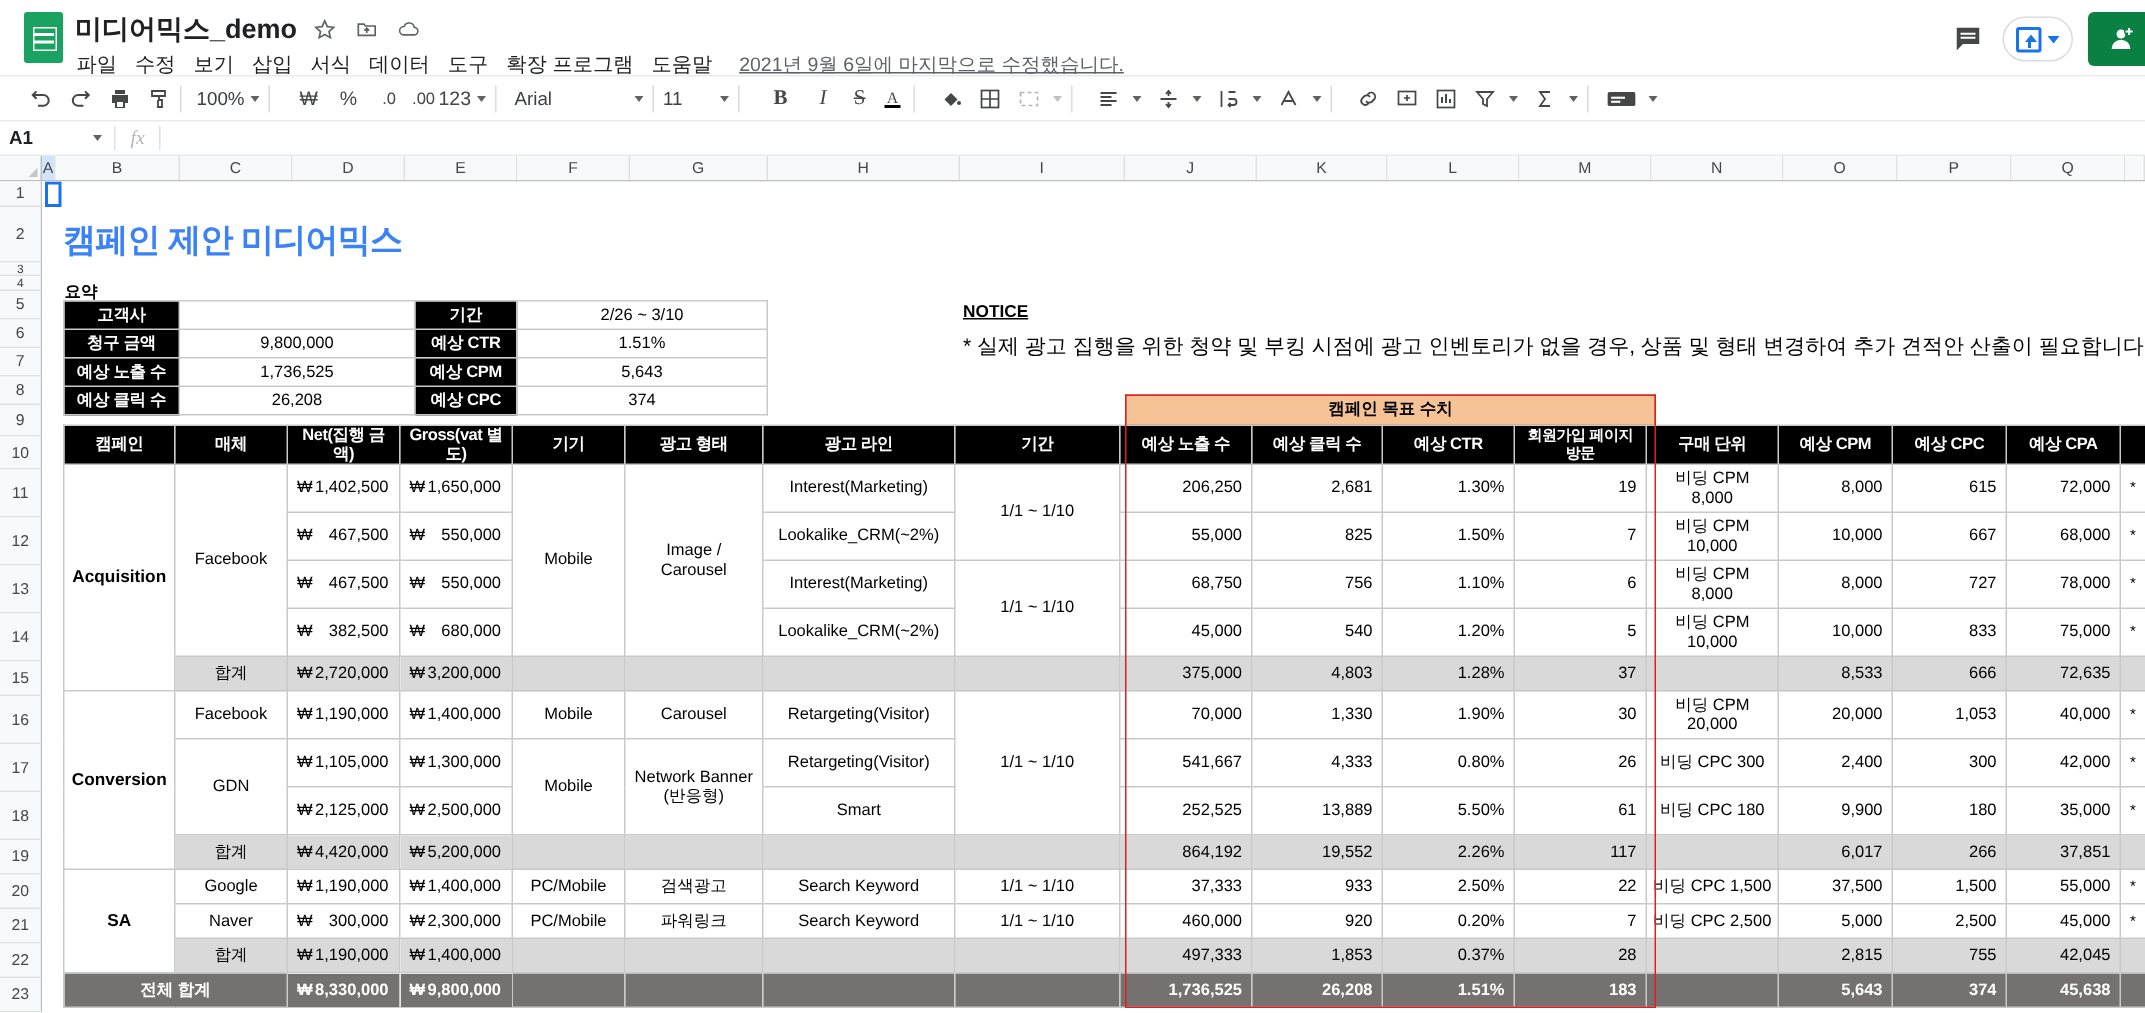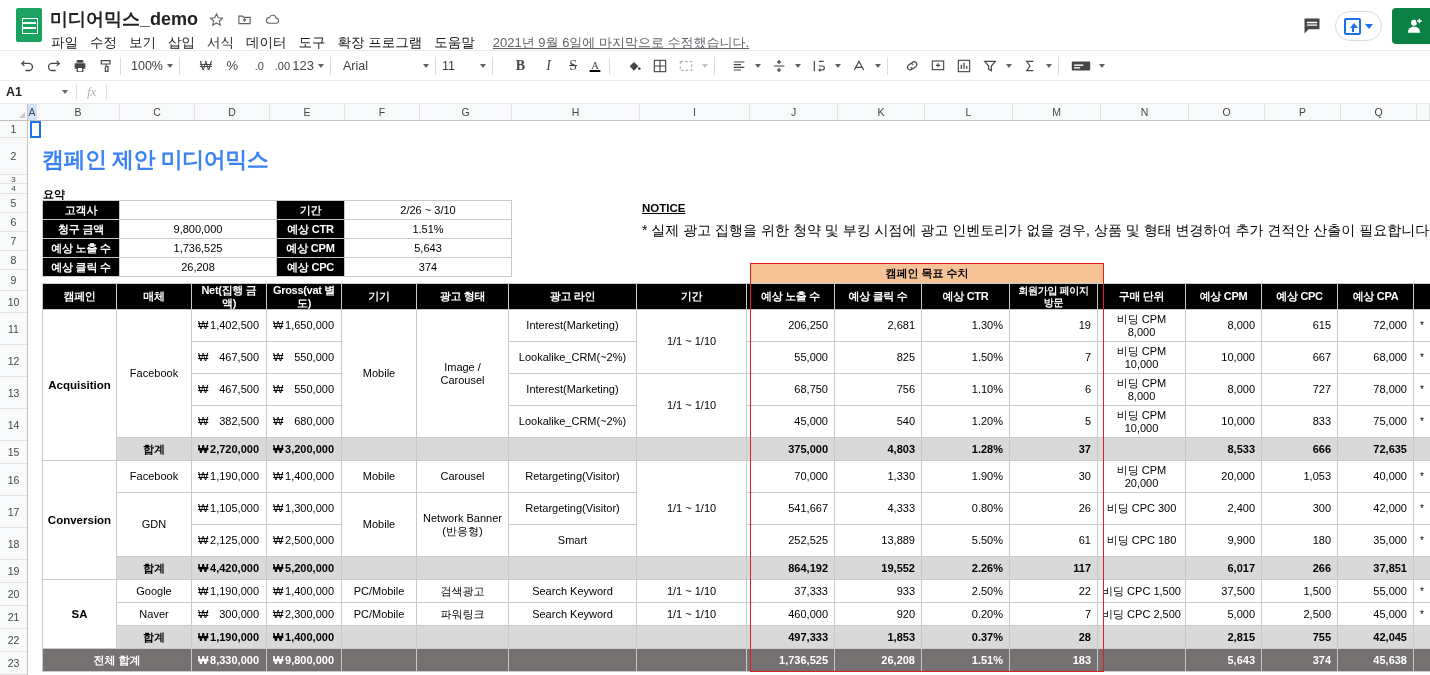--- a/index.html
+++ b/index.html
@@ -109,21 +109,21 @@
   .page-title { font-size: 22px; font-weight: bold; color: #3b82f6; letter-spacing: -0.5px; white-space: nowrap; }
   .sub-label { font-size: 11px; font-weight: bold; color: #000; }
   .notice-h { font-size: 11.5px; font-weight: bold; color: #000; text-decoration: underline; }
   .notice-b { font-size: 14px; color: #000; white-space: nowrap; }
 
   
   .main td { height: 23px; border: 1px solid #d0d0d0; }
   .main td.hdr { background: #000; color: #fff; font-weight: bold; font-size: 11px; height: 21px; letter-spacing: -0.3px; }
   .main td.grp { background: #f6c396; color: #000; font-weight: bold; font-size: 11px; border: 1px solid #c55a11; height: 20px; }
   .main td.cat { font-weight: bold; font-size: 11.5px; }
-  .main td.sum-row { background: #d9d9d9; font-weight: bold; }
+  .main td.sum-row { background: #d9d9d9; font-weight: normal; }
   .main td.total-row { background: #767171; color: #fff; font-weight: bold; }
   .main td.num { text-align: right; padding-right: 6px; }
   .main td.won { text-align: right; padding-right: 7px; position: relative; }
   .main td.won span.w { position: absolute; left: 6px; }
   .main td.star { text-align: center; font-size: 10px; color: #000; }
   .redbox { position: absolute; border: 1.5px solid #e02020; pointer-events: none; }
 </style>
 </head>
 <body>
 

